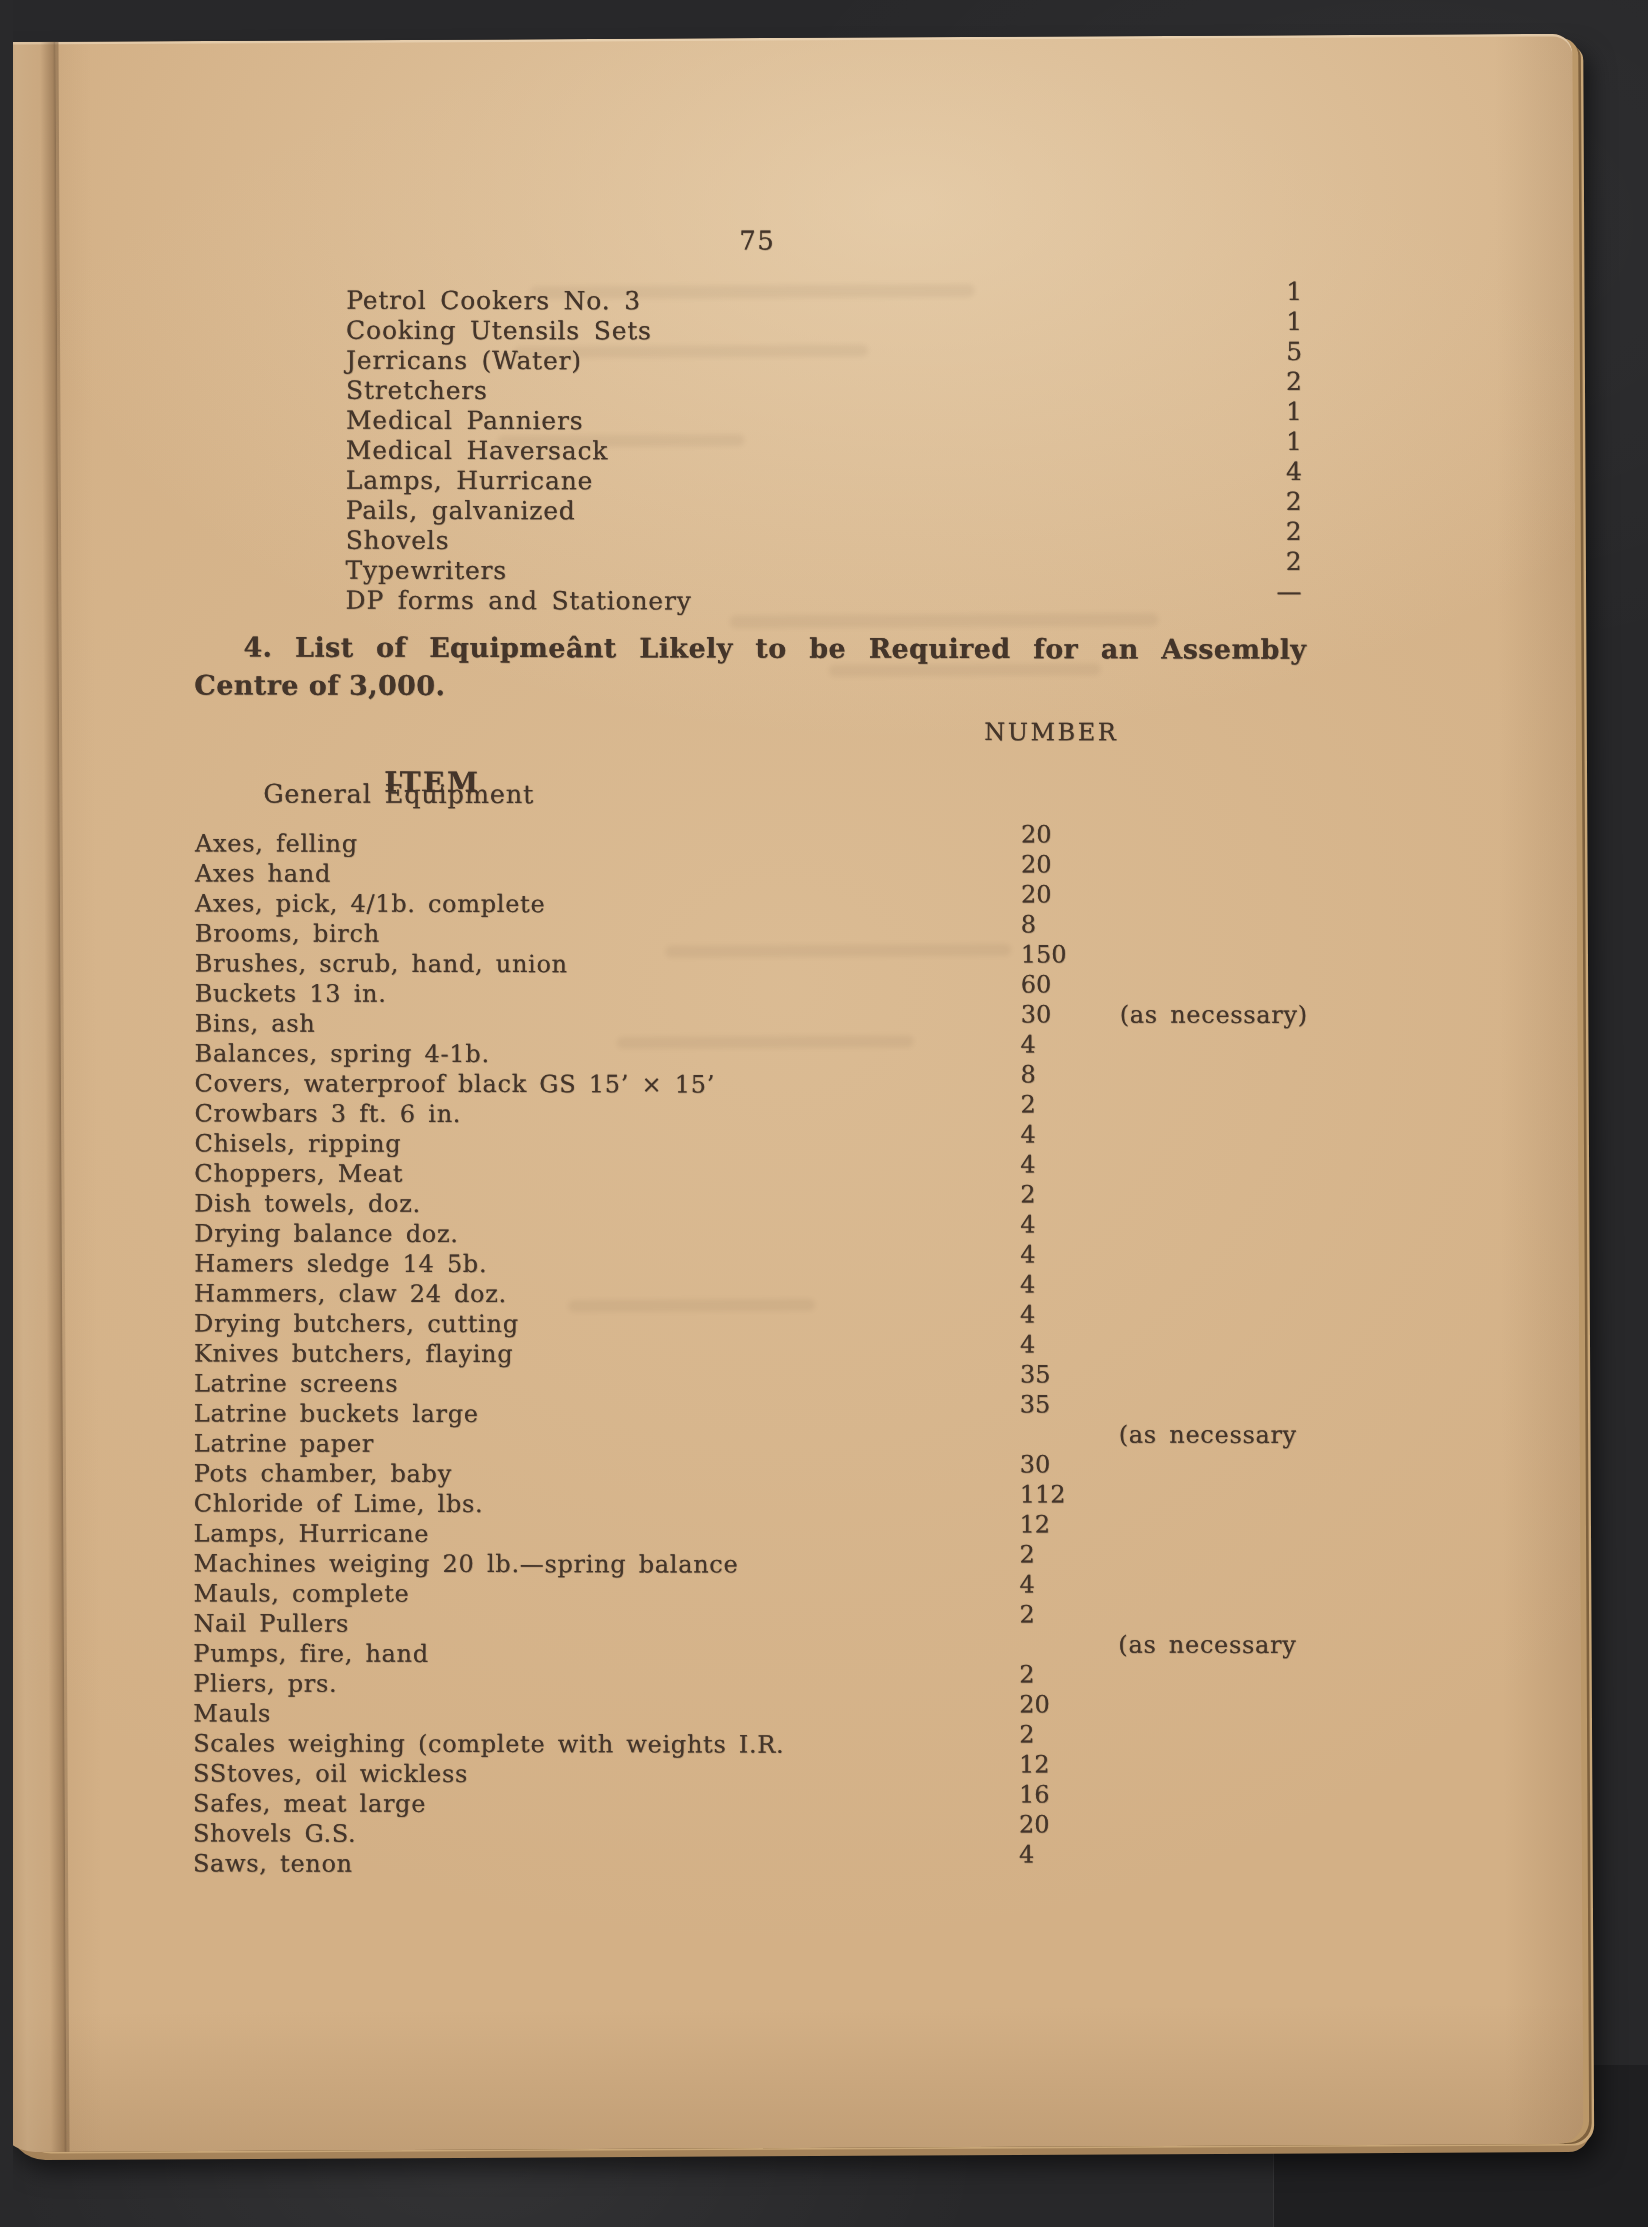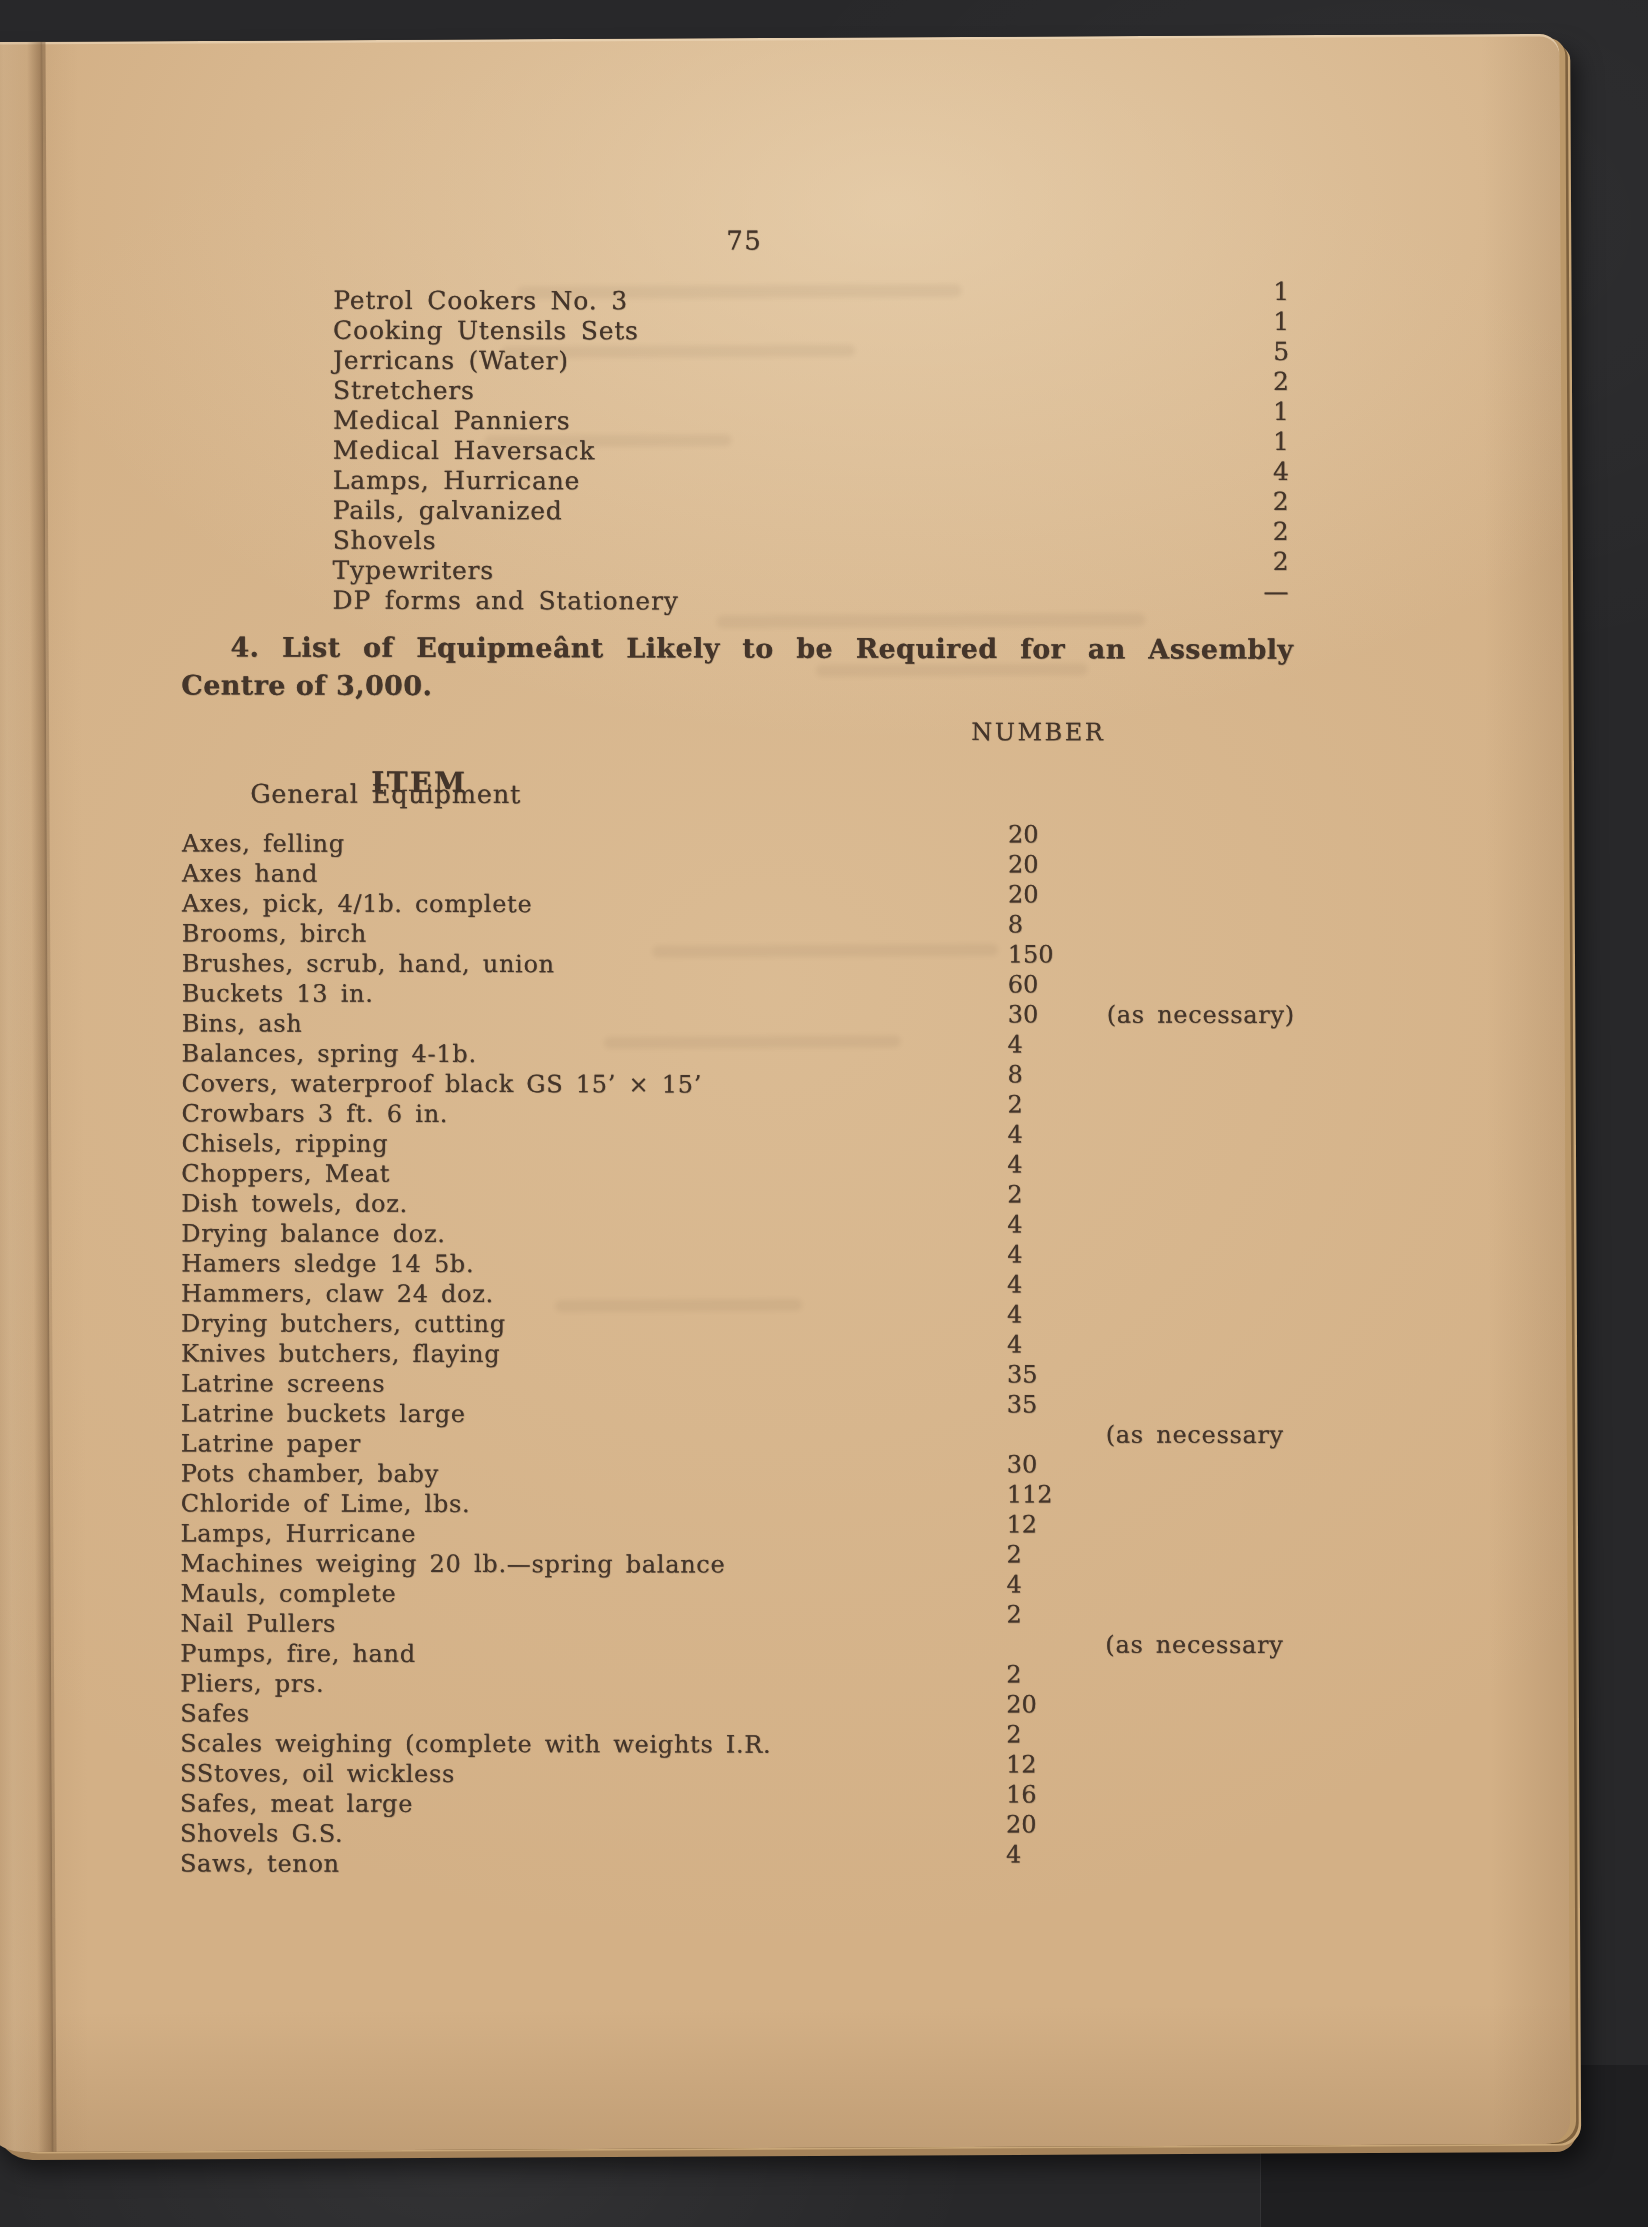--- a/index.html
+++ b/index.html
@@ -1,20 +1,20 @@
 <!DOCTYPE html>
 <html style="font-size:13px"><head>
 <meta charset="utf-8">
 <style>
   html,body{
     margin:0;padding:0;width:1649px;height:2227px;overflow:hidden;
     background:#29292b;
     font-family:"DejaVu Serif","Liberation Serif",serif;
   }
-  .photo{position:absolute;inset:0;overflow:hidden;}
+  .photo{position:absolute;inset:0;overflow:hidden;margin-left:13px;}
   
   .backdrop{
     position:absolute;inset:0;
     background:
       radial-gradient(742px 412px at 28% 97%, rgba(255,255,255,0.05), transparent 70%),
       radial-gradient(989px 660px at 85% 10%, rgba(255,255,255,0.03), transparent 70%),
       #28282a;
   }
   .backdrop-seam{
     position:absolute;left:1260px;top:2065px;width:389px;height:162px;
@@ -376,21 +376,21 @@
           <span class="note ink">(as necessary</span>
         </div>
 
         <div class="erow">
           <span class="item ink">Pliers, prs.</span>
           <span class="num ink">2</span>
           <span class="note ink"></span>
         </div>
 
         <div class="erow">
-          <span class="item ink">Safes</span>
+          <span class="item ink">Mauls</span>
           <span class="num ink">20</span>
           <span class="note ink"></span>
         </div>
 
         <div class="erow">
           <span class="item ink">Scales weighing (complete with weights I.R.</span>
           <span class="num ink">2</span>
           <span class="note ink"></span>
         </div>
 

